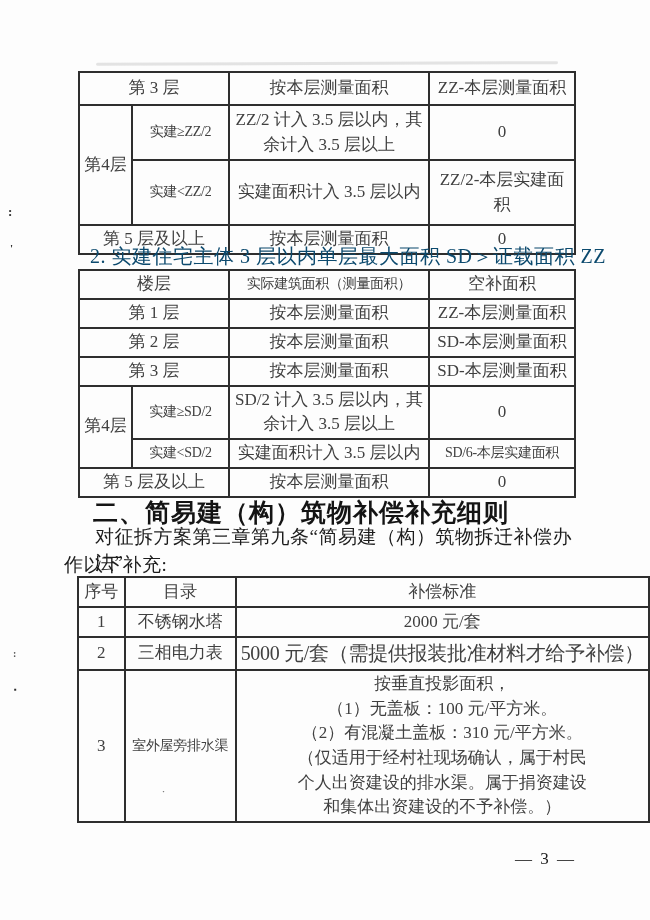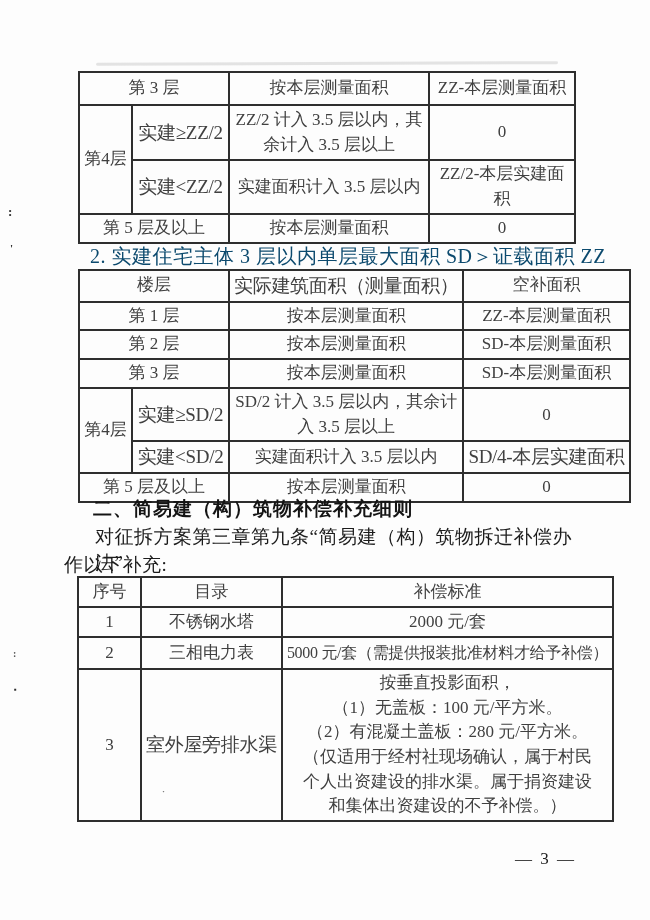--- a/index.html
+++ b/index.html
@@ -50,39 +50,39 @@
   }
   table.doc td {
     border: 2px solid #2e2e2e;
     text-align: center;
     vertical-align: middle;
     padding: 1px 4px;
     line-height: 1.45;
     word-break: break-all;
   }
   td.left { text-align: left; }
-  td.tight { white-space: nowrap; font-size: 19px; letter-spacing: -0.3px; padding: 1px 2px; }
-  td.tight2 { white-space: nowrap; font-size: 16px; letter-spacing: -0.3px; padding: 1px 3px; }
+  td.tight { white-space: nowrap; font-size: 14px; letter-spacing: -0.3px; padding: 1px 2px; }
+  td.tight2 { white-space: nowrap; font-size: 20px; letter-spacing: -0.3px; padding: 1px 3px; }
   td.pre { white-space: pre-line; line-height: 25px; padding: 4px 5px 4px 6px; }
 
   #table-zz { top: 71px; left: 78px; }
   #table-sd { top: 269px; left: 78px; }
   #table-comp { top: 576px; left: 77px; }
 
   .h-sd {
     position: absolute;
     top: 243px; left: 90px;
     font-size: 20px;
     letter-spacing: 0.5px;
     color: #0c4a6e;
   }
   .h-sec {
     position: absolute;
     top: 496px; left: 93px;
-    font-size: 19px;
+    font-size: 25px;
     font-weight: bold;
     font-family: "Liberation Sans", "DejaVu Sans", sans-serif;
     letter-spacing: 1px;
     color: #141414;
   }
   .para-1 {
     position: absolute;
     top: 524px; left: 95px;
     width: 500px;
     font-size: 19px;
@@ -126,21 +126,21 @@
       <td colspan="2">第 3 层</td>
       <td>按本层测量面积</td>
       <td>ZZ-本层测量面积</td>
     </tr>
     <tr style="height:55px">
       <td rowspan="2" style="padding:1px 0">第4层</td>
       <td class="tight">实建≥ZZ/2</td>
       <td class="left">ZZ/2 计入 3.5 层以内，其余计入 3.5 层以上</td>
       <td>0</td>
     </tr>
-    <tr style="height:54px">
+    <tr style="height:65px">
       <td class="tight">实建&lt;ZZ/2</td>
       <td class="left">实建面积计入 3.5 层以内</td>
       <td>ZZ/2-本层实建面积</td>
     </tr>
     <tr style="height:29px">
       <td colspan="2">第 5 层及以上</td>
       <td>按本层测量面积</td>
       <td>0</td>
     </tr>
   </tbody>
@@ -178,21 +178,21 @@
     </tr>
     <tr style="height:47px">
       <td rowspan="2" style="padding:1px 0">第4层</td>
       <td class="tight">实建≥SD/2</td>
       <td class="left">SD/2 计入 3.5 层以内，其余计入 3.5 层以上</td>
       <td>0</td>
     </tr>
     <tr style="height:28px">
       <td class="tight">实建&lt;SD/2</td>
       <td class="left">实建面积计入 3.5 层以内</td>
-      <td class="tight">SD/4-本层实建面积</td>
+      <td class="tight">SD/6-本层实建面积</td>
     </tr>
     <tr style="height:29px">
       <td colspan="2">第 5 层及以上</td>
       <td>按本层测量面积</td>
       <td>0</td>
     </tr>
   </tbody>
     </table>
 
   <div class="h-sec">二、简易建（构）筑物补偿补充细则</div>
@@ -219,21 +219,21 @@
     <tr style="height:32px">
       <td>2</td>
       <td>三相电力表</td>
       <td class="left tight2">5000 元/套（需提供报装批准材料才给予补偿）</td>
     </tr>
     <tr style="height:150px">
       <td>3</td>
       <td class="tight">室外屋旁排水渠</td>
       <td class="left pre">按垂直投影面积，
 （1）无盖板：100 元/平方米。
-（2）有混凝土盖板：280 元/平方米。
+（2）有混凝土盖板：310 元/平方米。
 （仅适用于经村社现场确认，属于村民
 个人出资建设的排水渠。属于捐资建设
 和集体出资建设的不予补偿。）</td>
     </tr>
   </tbody>
     </table>
 
   <div class="page-num">— 3 —</div>
 
 </div>

